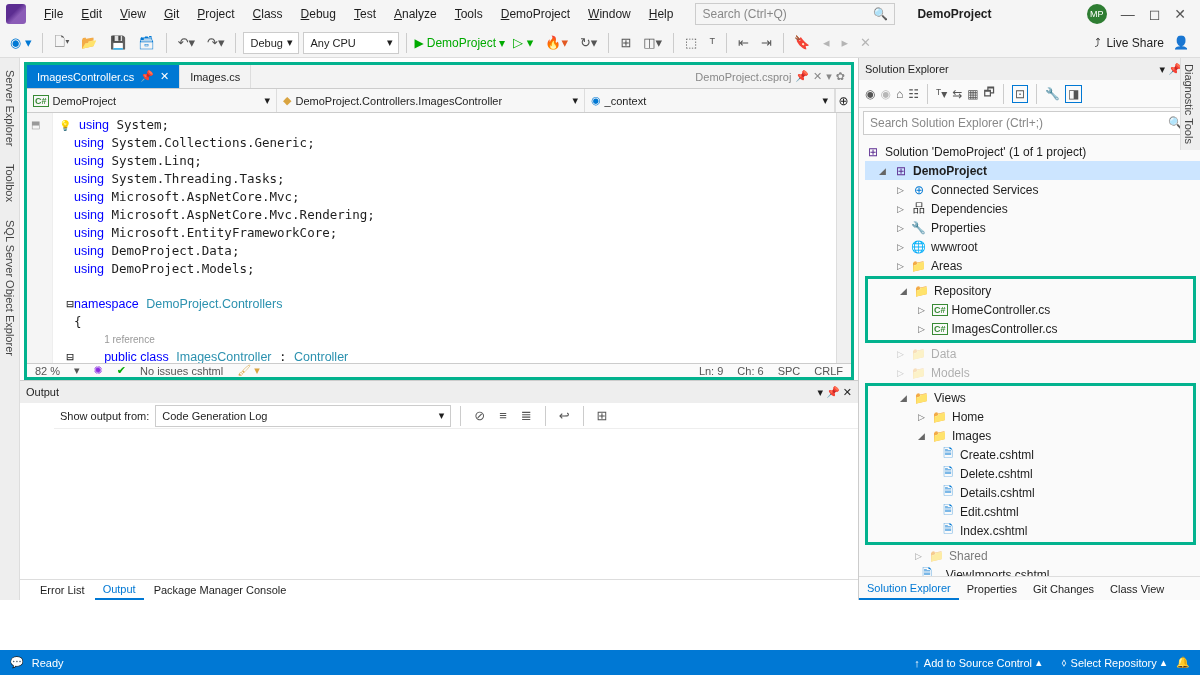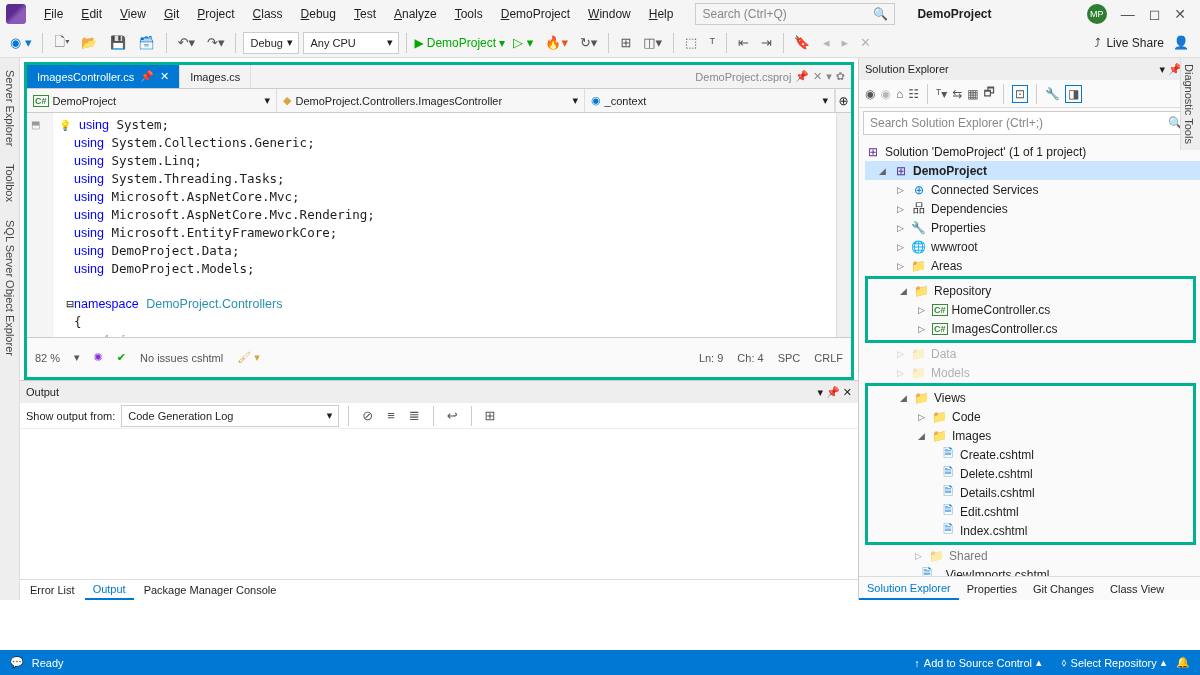--- a/index.html
+++ b/index.html
@@ -38,28 +38,28 @@
 
 .code-wrap { display: flex; flex: 1; background: #fff; overflow: hidden; position: relative; }
 .gutter-icons { width: 26px; background: #f5f5f5; border-right: 1px solid #eee; padding-top: 3px; }
 .ln-col { width: 34px; text-align: right; padding: 3px 6px 0 0; color: #2b91af; font-family: Consolas, monospace; font-size: 12px; line-height: 17px; }
 .code { flex: 1; font-family: Consolas, monospace; font-size: 12.5px; line-height: 17px; padding: 3px 16px 0 6px; white-space: pre; overflow: hidden; }
 .kw { color: #0000ff; }
 .type { color: #2b91af; }
 .ref { color: #999; font-size: 10px; }
 .editor-scroll { width: 15px; background: #f0f0f0; border-left: 1px solid #ddd; }
 
-.status-strip { height: 40px; border-top: 1px solid #ccc; display: flex; align-items: center; padding: 0 8px; gap: 14px; font-size: 11px; color: #555; background: #fafafa; }
+.status-strip { height: 14px; border-top: 1px solid #ccc; display: flex; align-items: center; padding: 0 8px; gap: 14px; font-size: 11px; color: #555; background: #fafafa; }
 .status-strip .spacer { flex: 1; }
 
 .output-panel { border-top: 1px solid #ccc; display: flex; flex-direction: column; height: 234px; }
 .output-head { height: 22px; display: flex; align-items: center; padding: 0 6px; background: #eee; font-size: 11px; justify-content: space-between; }
-.output-tools { height: 26px; display: flex; align-items: center; padding: 0 6px; gap: 6px; border-bottom: 1px solid #eee; font-size: 11px; }
+.output-tools { height: 26px; display: flex; align-items: center; padding: 0 6px; gap: 6px; border-bottom: 1px solid #eee; font-size: 11px; margin-left: 34px; }
 .output-body { flex: 1; background: #fff; }
-.bottom-tabs { height: 24px; display: flex; align-items: center; padding: 0 2px; font-size: 11px; gap: 2px; border-top: 1px solid #ddd; }
+.bottom-tabs { height: 24px; display: flex; align-items: center; padding: 0 12px; font-size: 11px; gap: 2px; border-top: 1px solid #ddd; }
 .btab { padding: 3px 8px; cursor: pointer; }
 .btab.active { color: #0078d4; border-bottom: 2px solid #0078d4; }
 
 .sol-explorer { width: 342px; border-left: 1px solid #ccc; display: flex; flex-direction: column; background: #fafafa; }
 .sol-head { height: 22px; display: flex; align-items: center; padding: 0 6px; font-size: 11px; background: #eee; justify-content: space-between; }
 .sol-toolbar { height: 28px; display: flex; align-items: center; padding: 0 6px; gap: 5px; border-bottom: 1px solid #ddd; color: #555; }
 .sol-search { height: 24px; border: 1px solid #ccc; margin: 3px 4px; display: flex; align-items: center; padding: 0 6px; color: #888; justify-content: space-between; background: #fff; }
 .tree { flex: 1; overflow: auto; padding: 4px 0 4px 6px; font-size: 12px; }
 .tree-row { display: flex; align-items: center; height: 19px; gap: 4px; cursor: pointer; }
 .tree-row .arrow { width: 10px; font-size: 9px; color: #666; }
@@ -230,34 +230,34 @@
 
       <div class="status-strip">
         <span>82 %</span>
           <span>▾</span>
         <span style="color:#8a2be2">✺</span>
         <span style="color:#0a0">✔</span>
         <span>No issues cshtml</span>
         <span style="color:#d9a441">🖌 ▾</span>
         <div class="spacer"></div>
         <span>Ln: 9</span>
-        <span>Ch: 4</span>
+        <span>Ch: 6</span>
         <span>SPC</span>
         <span>CRLF</span>
       </div>
     </div>
 
     <div class="output-panel">
       <div class="output-head">
         <span>Output</span>
         <span><span>▾</span> <span>📌</span> <span>✕</span></span>
       </div>
       <div class="output-tools">
         <span>Show output from:</span>
-        <div class="dropdown" style="width:218px">
+        <div class="dropdown" style="width:296px">
             <span>Code Generation Log</span>
             <span style="margin-left:auto">▾</span>
           </div>
         <div class="tb-sep"></div>
         <span class="tb-btn">⊘</span>
         <span class="tb-btn">≡</span>
         <span class="tb-btn">≣</span>
         <div class="tb-sep"></div>
         <span class="tb-btn">↩</span>
         <div class="tb-sep"></div>
@@ -364,21 +364,21 @@
 
       <div class="hl-green">
         <div class="tree-row" style="padding-left:32px">
             <span class="arrow">◢</span>
             <span class="icon folder">📁</span>
             <span>Views</span>
           </div>
         <div class="tree-row" style="padding-left:50px">
             <span class="arrow">▷</span>
             <span class="icon folder">📁</span>
-            <span>Code</span>
+            <span>Home</span>
           </div>
         <div class="tree-row" style="padding-left:50px">
             <span class="arrow">◢</span>
             <span class="icon folder">📁</span>
             <span>Images</span>
           </div>
         <div class="tree-row" style="padding-left:72px">
             <span class="icon cshtml">🗎</span>
             <span>Create.cshtml</span>
           </div>

